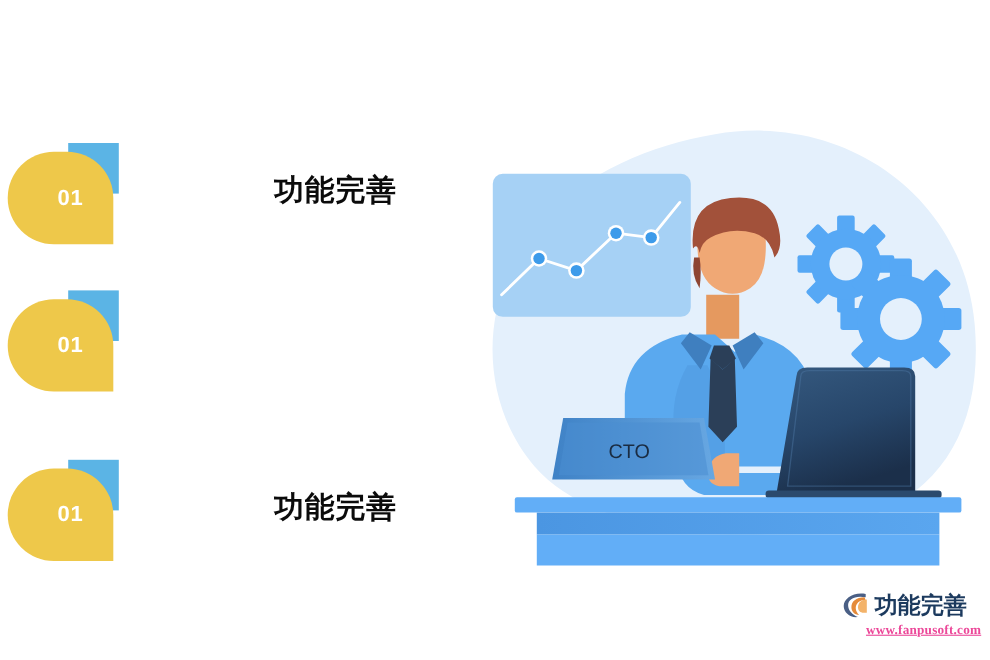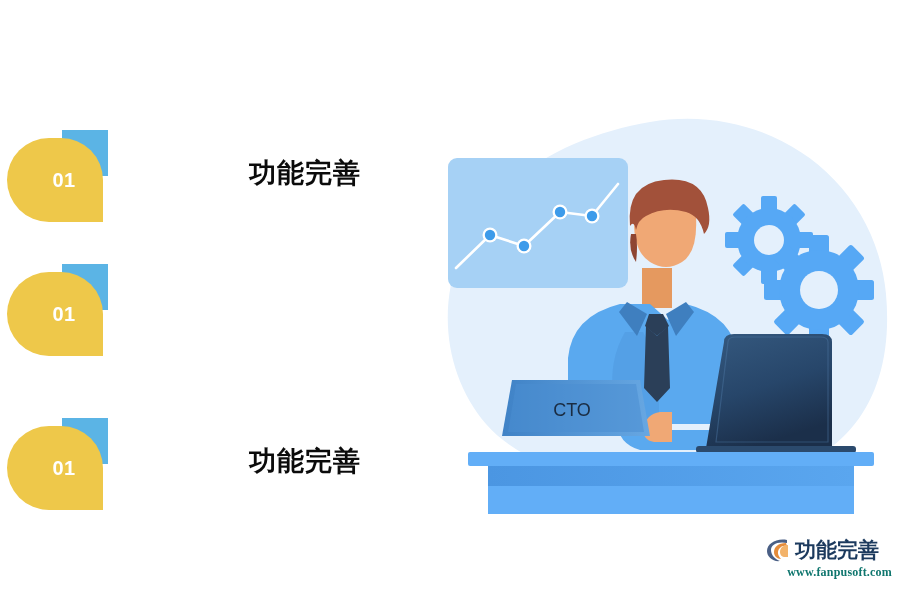--- a/index.html
+++ b/index.html
@@ -60,23 +60,24 @@
   .logo{position:absolute;left:766px;top:537px;width:126px;height:48px;}
   .logo-row{display:flex;align-items:center;gap:3px;}
   .logo-mark{width:26px;height:26px;flex:0 0 26px;}
   .logo-word{
     font-size:21px;font-weight:700;color:#1c3a5e;letter-spacing:0px;
     font-family:"DejaVu Sans","Liberation Sans",sans-serif;
     line-height:1;
   }
   .logo-url{
     margin-top:2px;
-    font-size:12px;font-weight:700;color:#0f766e;letter-spacing:.2px;
+    font-size:12px;font-weight:700;color:#ec4899;letter-spacing:.2px;
     font-family:"Liberation Serif","DejaVu Serif",serif;
     text-align:right;
+    text-decoration:underline;
   }
 </style>
 </head>
 <body>
 
 <div class="stage">
 
   <div class="feature-list">
 
     <div class="feature-row r1">

